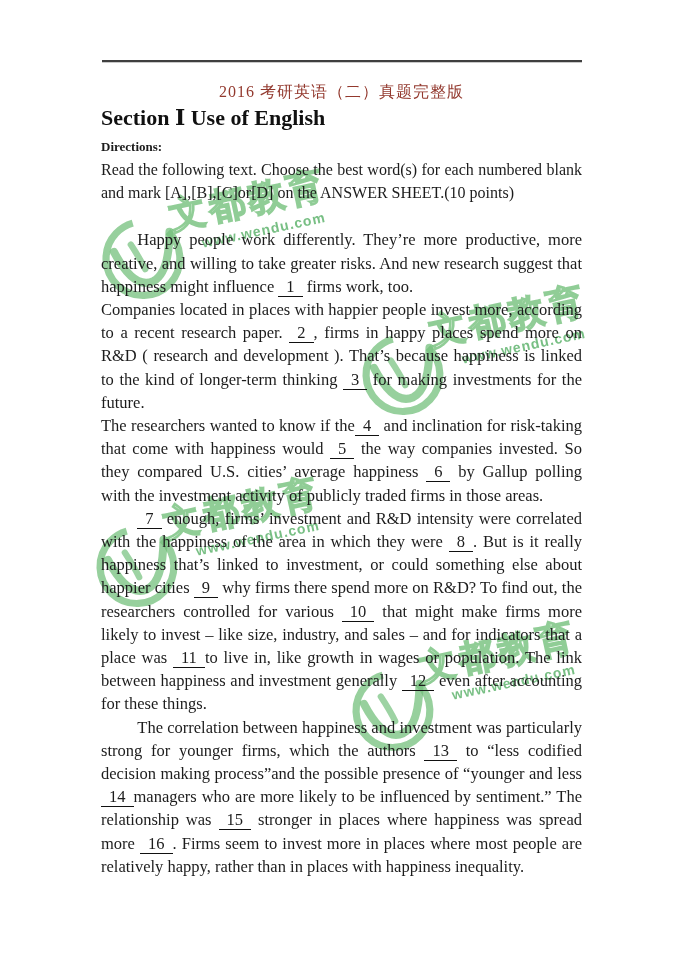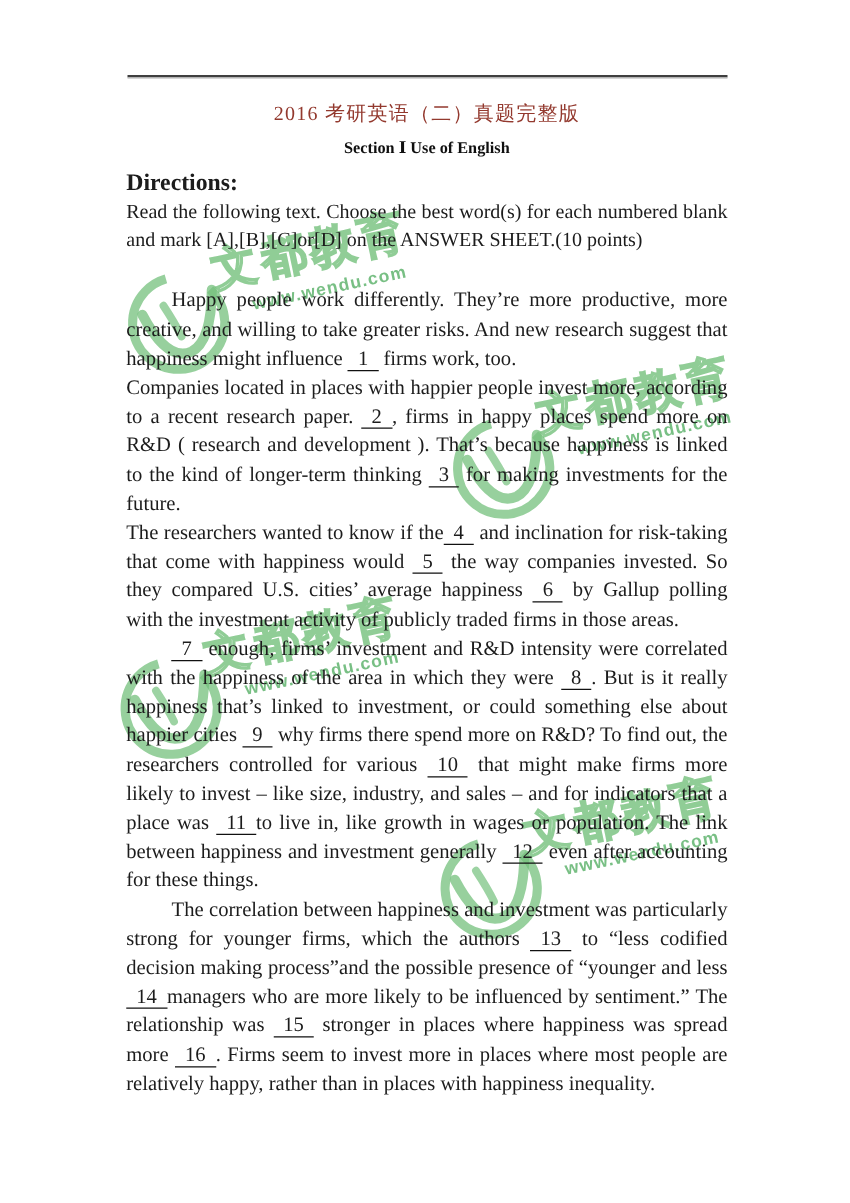--- a/index.html
+++ b/index.html
@@ -10,24 +10,24 @@
   .top-rule{
     position:absolute;left:102px;top:60px;width:480px;height:0;
     border-top:2px solid #3f3f3f;border-bottom:1px solid #c9c9c9;
   }
   .content{position:absolute;left:101px;top:79px;width:481px;z-index:1;}
   .doc-title{
     margin:0;font-size:16px;line-height:25px;font-weight:normal;
     text-align:center;color:#93392e;letter-spacing:1px;
   }
   .section-title{
-    margin:2px 0 6px 0;font-size:13px;line-height:23px;font-weight:bold;
-    text-align:center;color:#101010;
+    margin:2px 0 6px 0;font-size:22px;line-height:23px;font-weight:bold;
+    text-align:left;color:#101010;
   }
-  .dir-label{font-size:19px;line-height:23px;font-weight:bold;}
+  .dir-label{font-size:13px;line-height:23px;font-weight:bold;}
   .dir-text{font-size:16px;line-height:23.2px;text-align:justify;}
   .passage{margin-top:24px;}
   .para{margin:0;font-size:16.5px;line-height:23.2px;text-align:justify;}
   .para.indent{text-indent:2.2em;}
   .blank{
     padding:0 8px;border-bottom:1px solid #111;
     font-size:16.5px;white-space:nowrap;
   }
   
   .wm{

